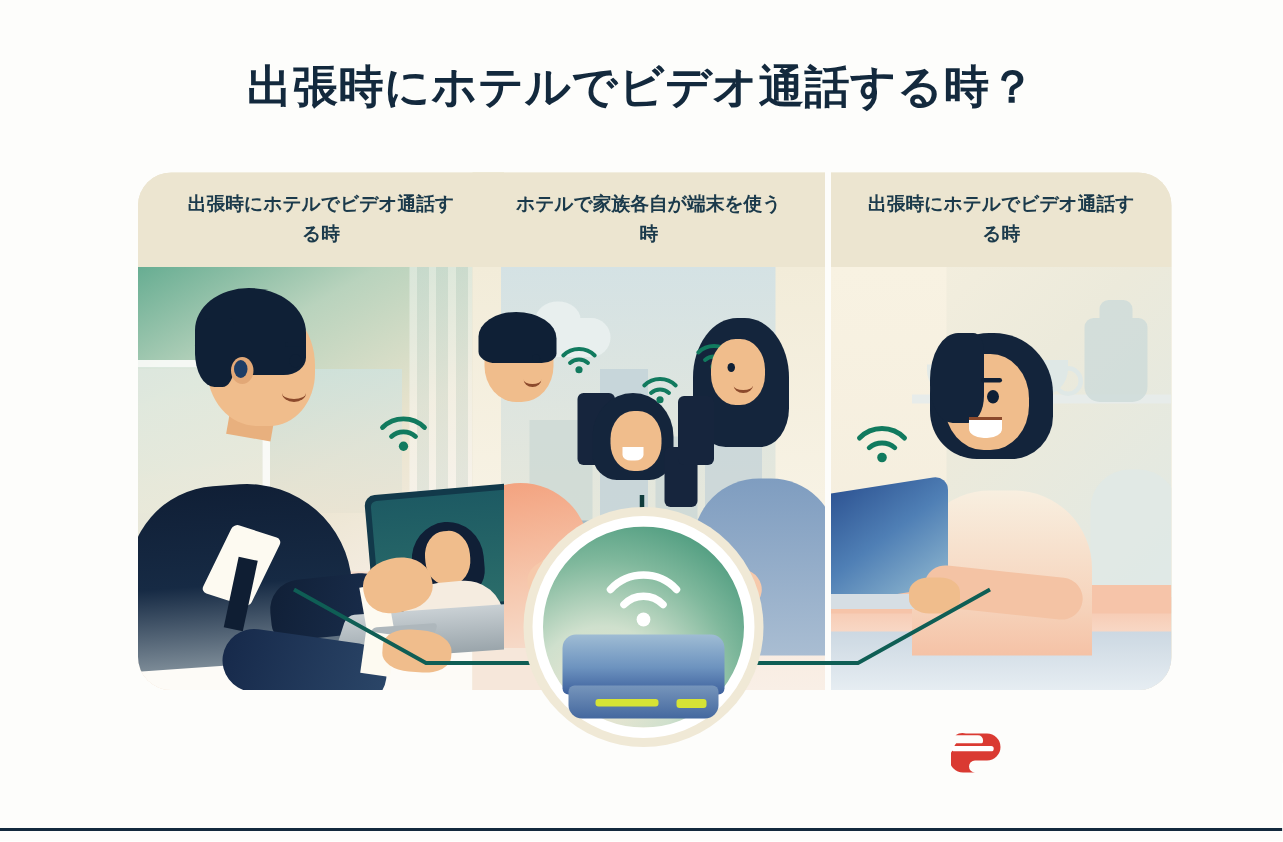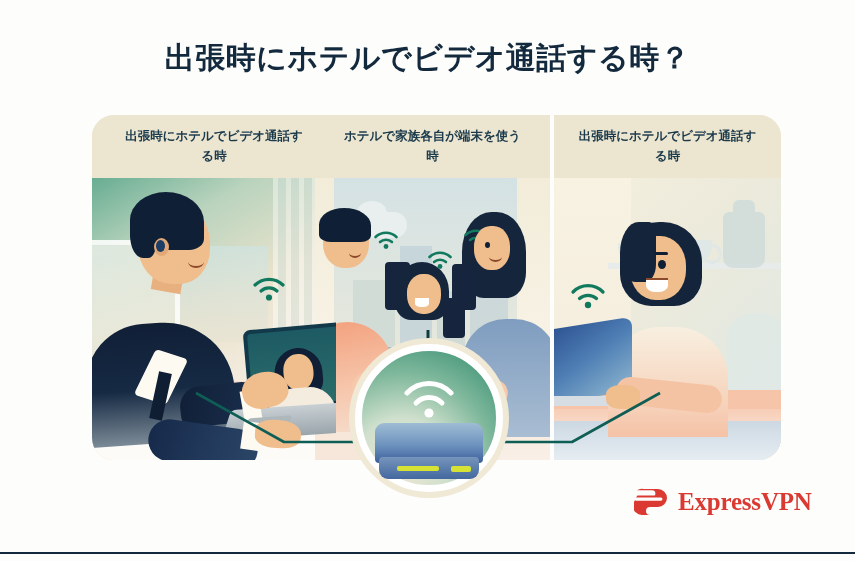--- a/index.html
+++ b/index.html
@@ -809,18 +809,17 @@
     <div class="led-short"></div>
   </div>
 
   <div class="logo">
     <svg width="34" height="32" viewBox="0 0 34 32">
       <path d="M10 3 H24 a9 9 0 0 1 0 18 H16 a4 4 0 0 0 0 8 H8 a9 9 0 0 1 0 -18 H18 a3.4 3.4 0 0 0 0 -6.8 H3 a8 8 0 0 1 7 -1.2 Z" fill="#da3a32"></path>
       <path d="M3.5 9.5 H26 a3.6 3.6 0 0 1 0 3.2 H1.6 a9 9 0 0 1 1.9 -3.2 Z" fill="#da3a32"></path>
       <path d="M2 12.6 H27.5 a3.3 3.3 0 0 1 -3.4 2.6 H8.5 a5 5 0 0 0 -4.8 3.2 Z" fill="#ffffff" opacity="0"></path>
       <rect x="0.5" y="11.4" width="28" height="3.4" rx="1.7" fill="#ffffff"></rect>
     </svg>
-    <span class="logo-text">ExpressVPN</span>
   </div>
 
   <div class="bottom-rule"></div>
 
 </div>
 
 </body></html>

